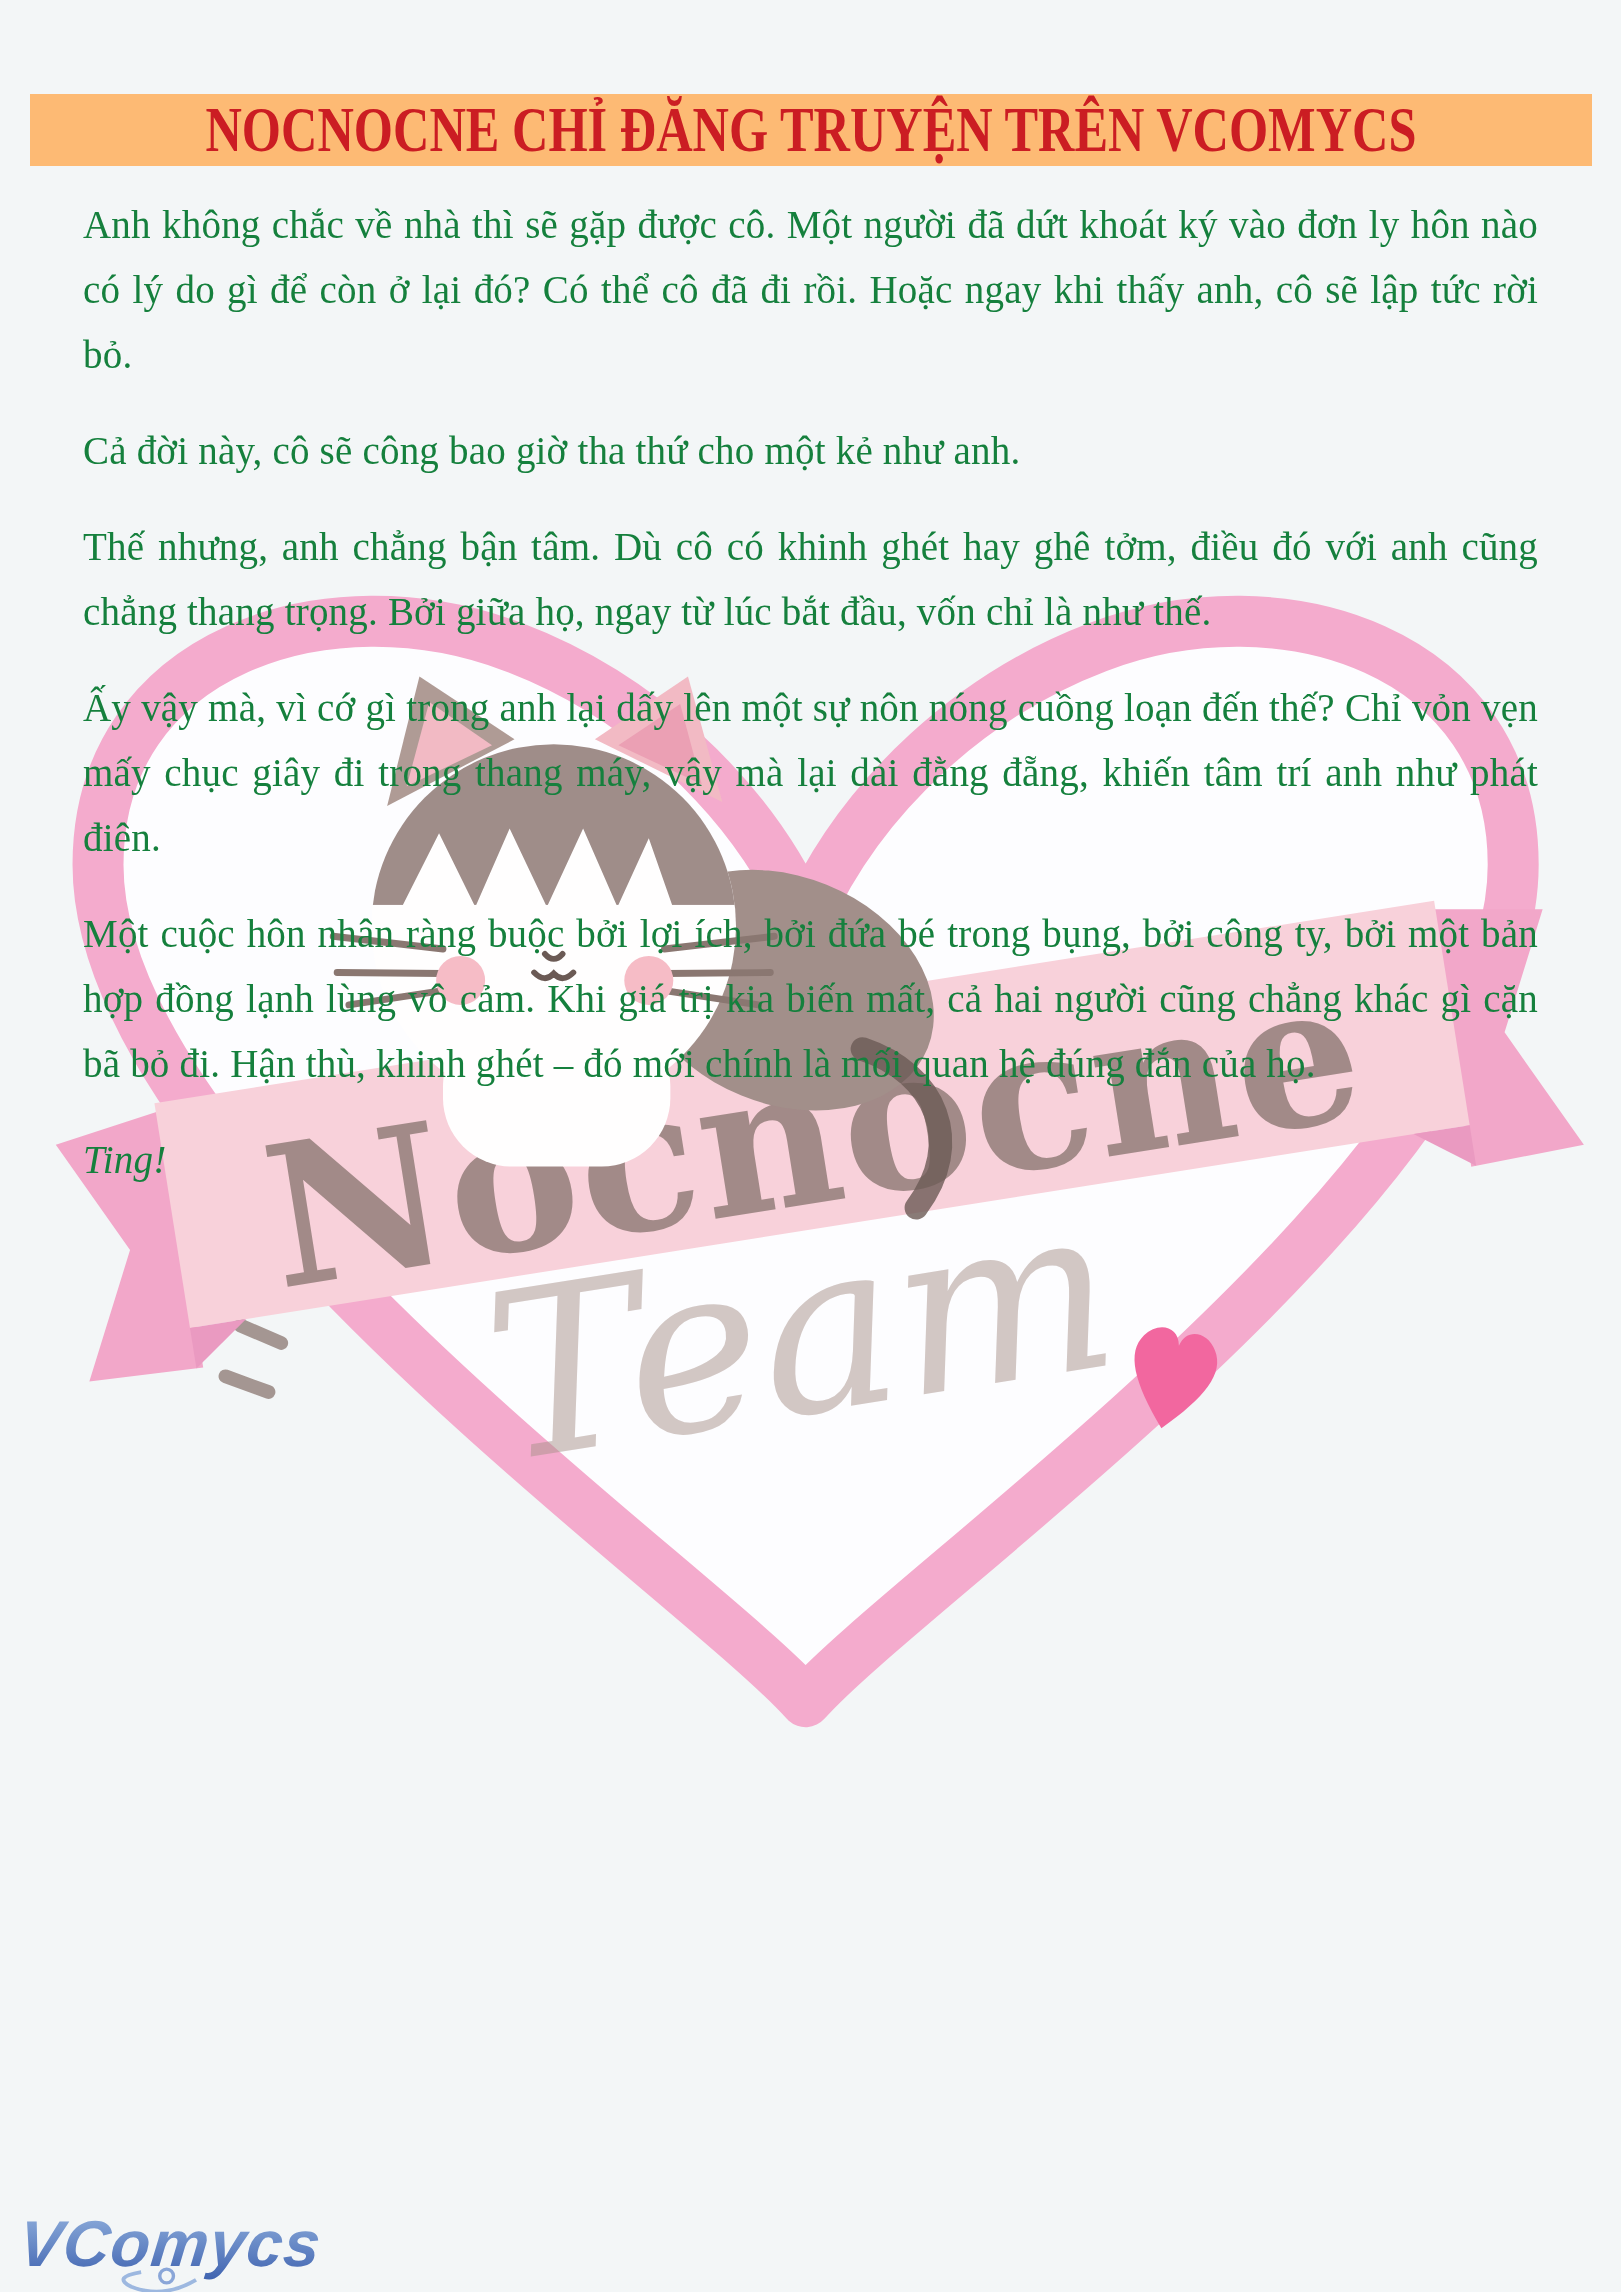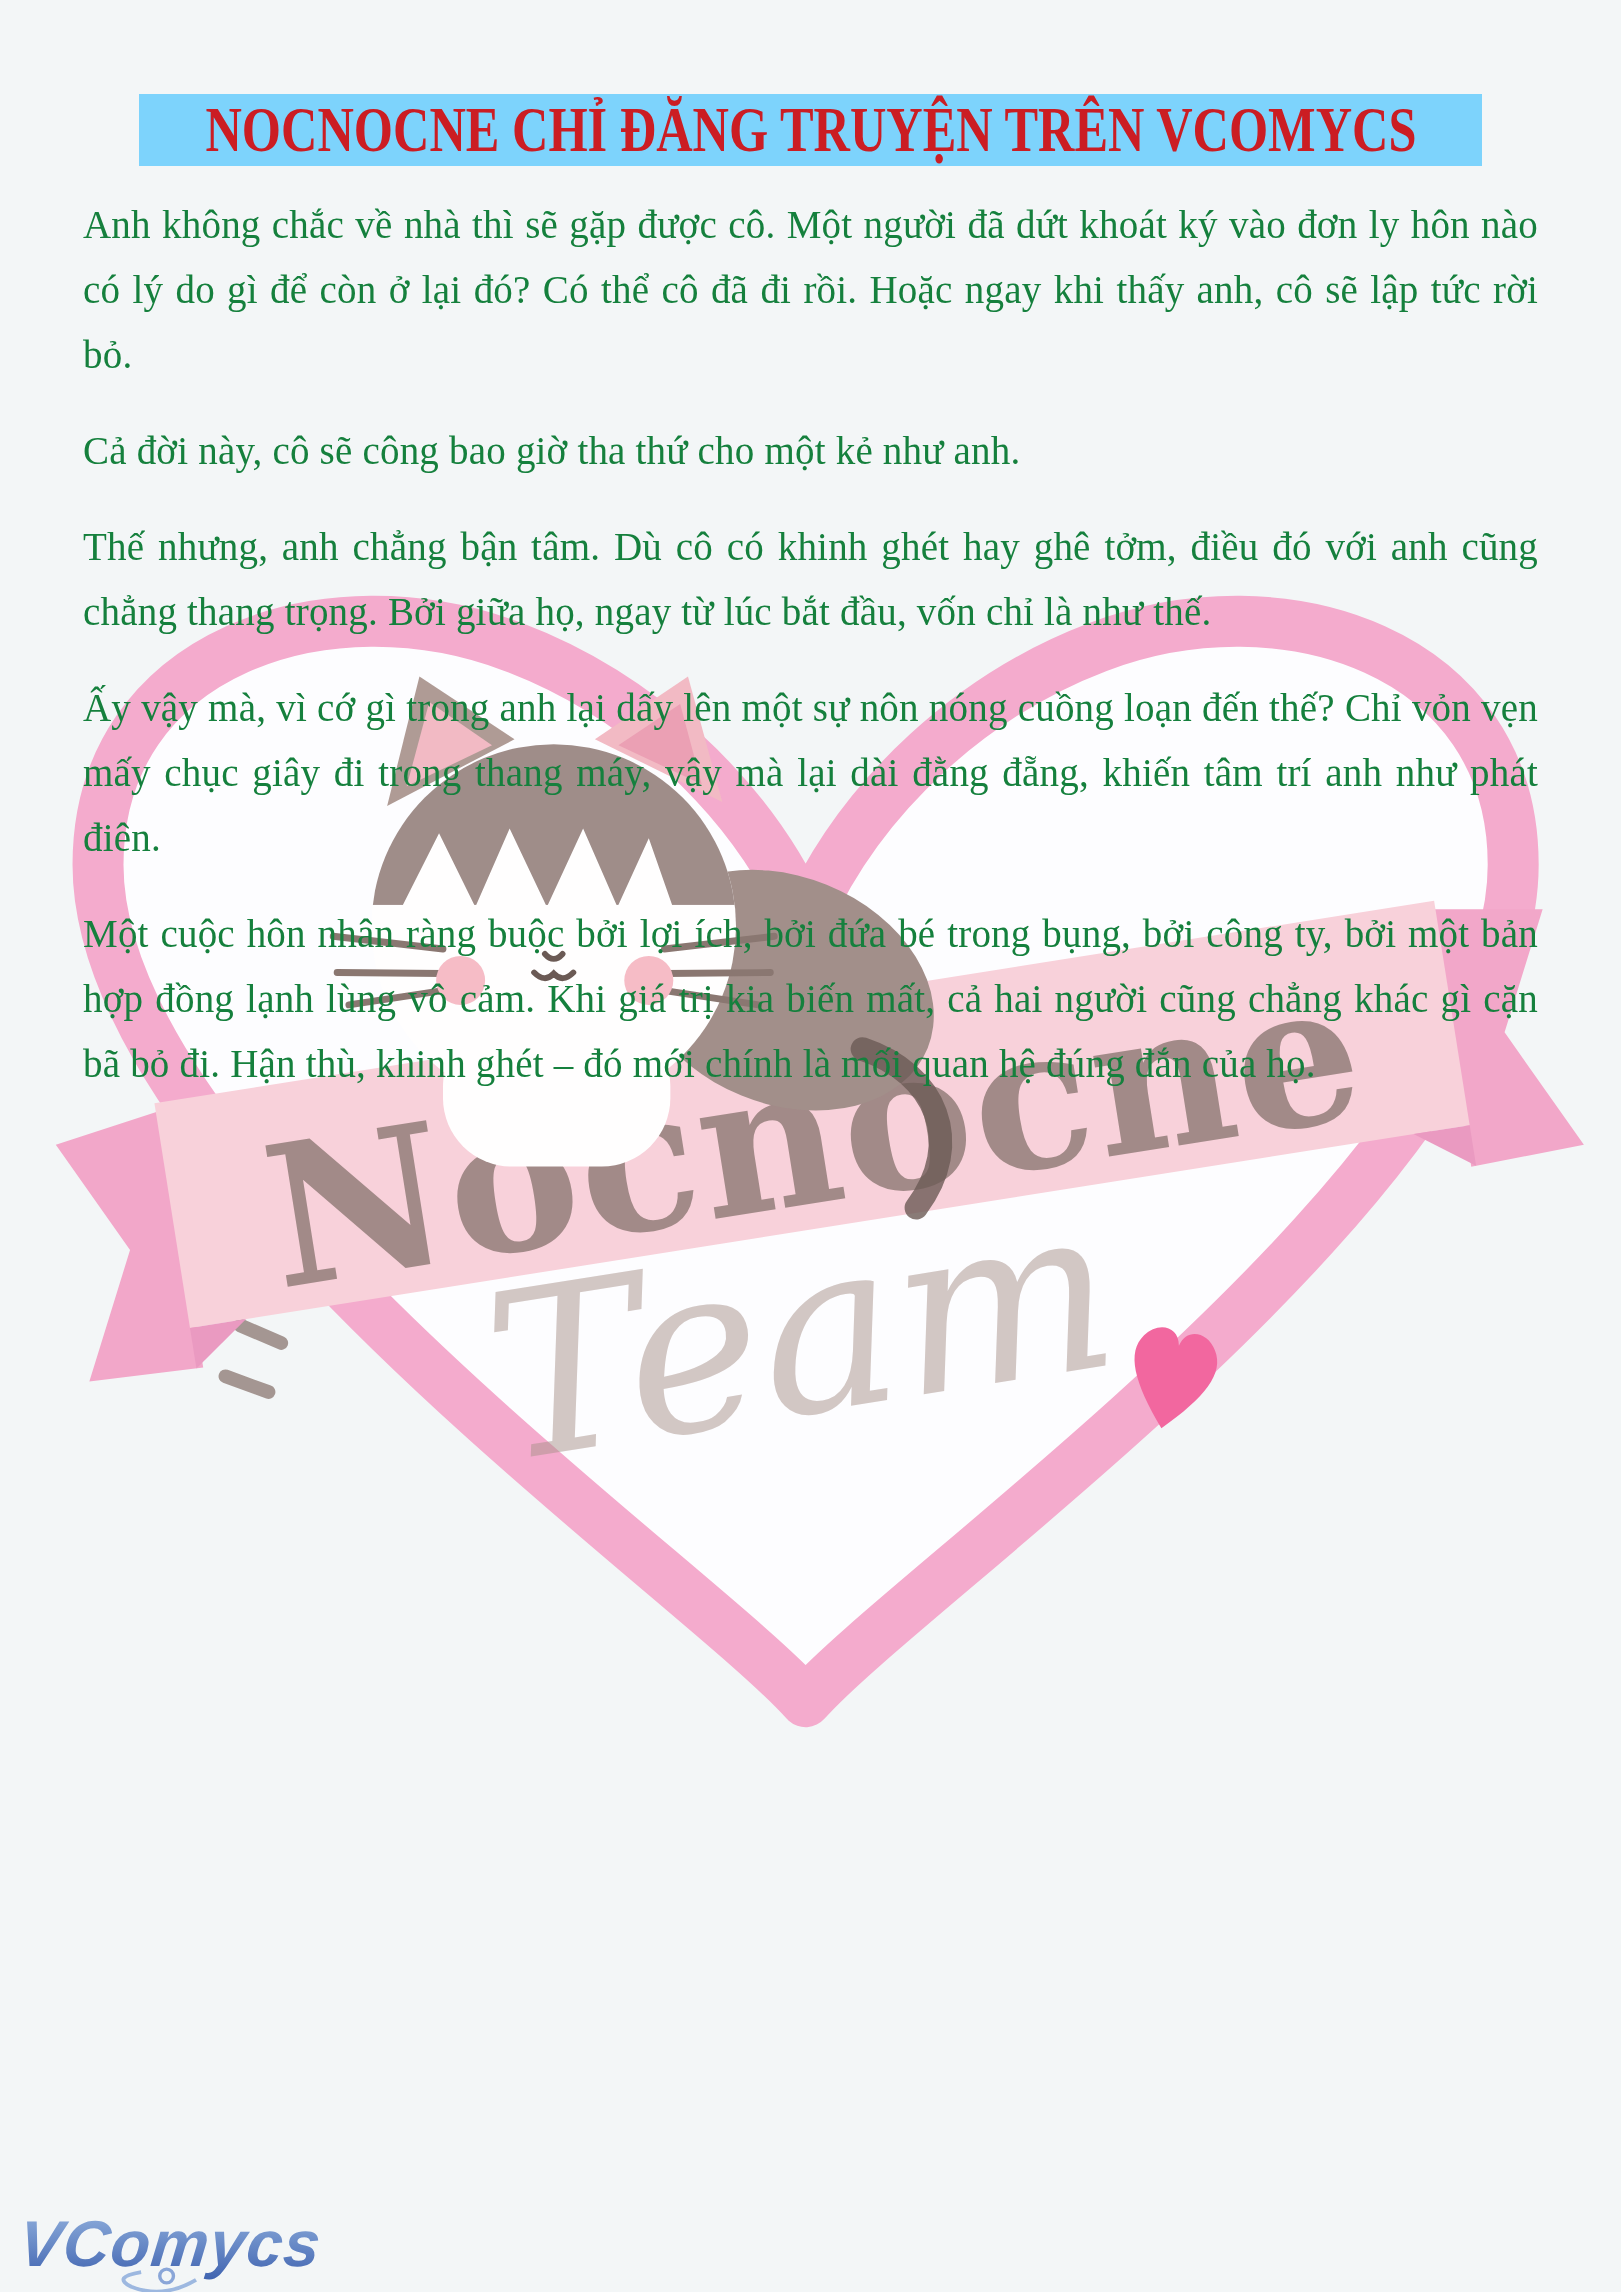--- a/index.html
+++ b/index.html
@@ -6,23 +6,23 @@
   body{
     width:1621px;height:2293px;
     background:#f3f6f7;
     position:relative;
     overflow:hidden;
     font-family:"Liberation Serif",serif;
   }
   #watermark{position:absolute;left:0;top:0;z-index:0;}
   #content{position:relative;z-index:1;}
   .band{
-    width:1343px;height:72px;
+    width:1562px;height:72px;
     margin:94px auto 0 auto;
-    background:#7dd3fc;
+    background:#fdba74;
     display:flex;align-items:center;justify-content:center;
   }
   .band h1{
     margin:0;
     font-family:"Liberation Serif",serif;
     font-weight:bold;
     font-size:63px;
     color:#cb1d23;
     white-space:nowrap;
     transform:scaleX(0.8);
@@ -124,15 +124,16 @@
   <header class="band">
     <h1>NOCNOCNE CHỈ ĐĂNG TRUYỆN TRÊN VCOMYCS</h1>
   </header>
 
   <main>
     <p><span>Anh không chắc về nhà thì sẽ gặp được cô. Một người đã dứt khoát ký vào đơn ly hôn nào có lý do gì để còn ở lại đó? Có thể cô đã đi rồi. Hoặc ngay khi thấy anh, cô sẽ lập tức rời bỏ.</span></p>
     <p><span>Cả đời này, cô sẽ công bao giờ tha thứ cho một kẻ như anh.</span></p>
     <p><span>Thế nhưng, anh chẳng bận tâm. Dù cô có khinh ghét hay ghê tởm, điều đó với anh cũng chẳng thang trọng. Bởi giữa họ, ngay từ lúc bắt đầu, vốn chỉ là như thế.</span></p>
     <p><span>Ấy vậy mà, vì cớ gì trong anh lại dấy lên một sự nôn nóng cuồng loạn đến thế? Chỉ vỏn vẹn mấy chục giây đi trong thang máy, vậy mà lại dài đằng đẵng, khiến tâm trí anh như phát điên.</span></p>
     <p><span>Một cuộc hôn nhân ràng buộc bởi lợi ích, bởi đứa bé trong bụng, bởi công ty, bởi một bản hợp đồng lạnh lùng vô cảm. Khi giá trị kia biến mất, cả hai người cũng chẳng khác gì cặn bã bỏ đi. Hận thù, khinh ghét – đó mới chính là mối quan hệ đúng đắn của họ.</span></p>
+    <p><span class="italic">Ting!</span></p>
   </main>
 </div>
 
 
 </body></html>

